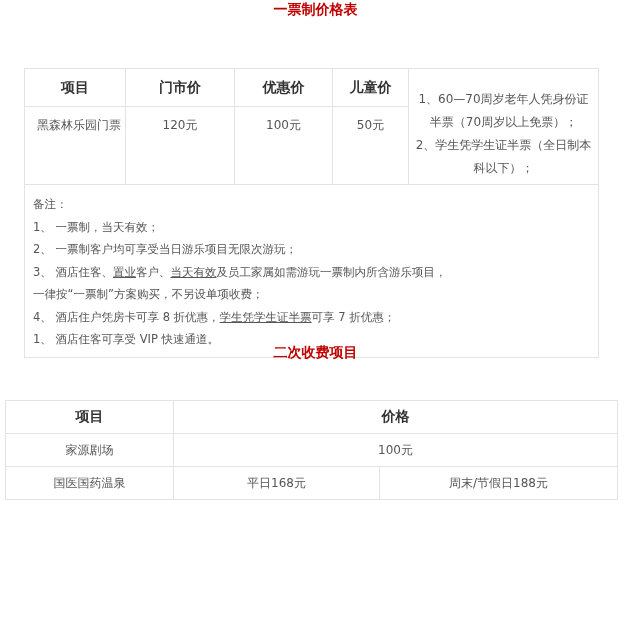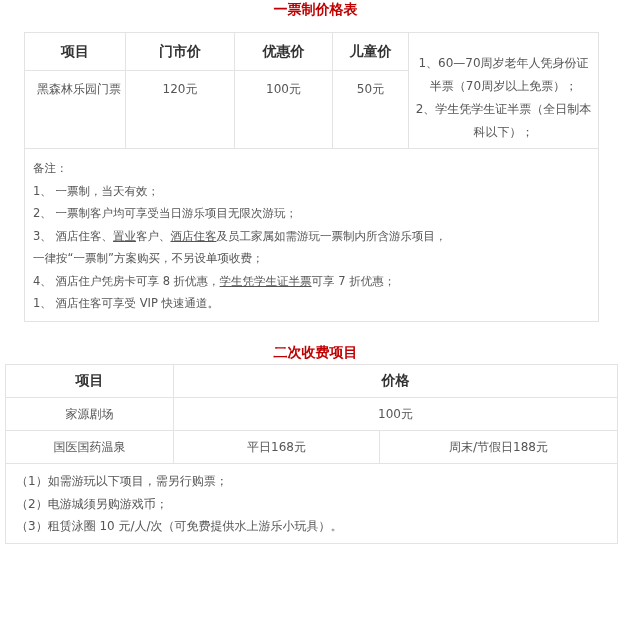--- a/index.html
+++ b/index.html
@@ -25,20 +25,21 @@
     font-size: 14px;
     line-height: 18px;
   }
   #title1 { top: 0; }
   #title2 { top: 343px; }
 
   table {
     position: absolute;
     border-collapse: collapse;
     table-layout: fixed;
+    margin-top: 36px;
   }
   td {
     border: 1px solid #e3e3e3;
     padding: 0;
     text-align: center;
     vertical-align: middle;
     font-size: 12px;
     color: #555555;
   }
   td.th {
@@ -119,21 +120,21 @@
     <td style="padding-left:8px;">黑森林乐园门票</td>
     <td>120元</td>
     <td>100元</td>
     <td>50元</td>
   </tr>
   <tr>
     <td class="notes" colspan="5">
       <span class="note-line">备注：</span>
       <span class="note-line">1、 一票制，当天有效；</span>
       <span class="note-line">2、 一票制客户均可享受当日游乐项目无限次游玩；</span>
-      <span class="note-line"><span>3、 酒店住客、</span><span class="kw">置业</span><span>客户、</span><span class="kw">酒店住客</span><span>及员工家属如需游玩一票制内所含游乐项目，</span></span>
+      <span class="note-line"><span>3、 酒店住客、</span><span class="kw">置业</span><span>客户、</span><span class="kw">当天有效</span><span>及员工家属如需游玩一票制内所含游乐项目，</span></span>
       <span class="note-line">一律按“一票制”方案购买，不另设单项收费；</span>
       <span class="note-line"><span>4、 酒店住户凭房卡可享 8 折优惠，</span><span class="kw">学生凭学生证半票</span><span>可享 7 折优惠；</span></span>
       <span class="note-line">1、 酒店住客可享受 VIP 快速通道。</span>
     </td>
   </tr>
 </tbody>
   </table>
 
 <div id="title2" class="section-title">二次收费项目</div>
 
@@ -150,21 +151,14 @@
   </tr>
   <tr class="r">
     <td>家源剧场</td>
     <td colspan="2">100元</td>
   </tr>
   <tr class="r">
     <td>国医国药温泉</td>
     <td>平日168元</td>
     <td>周末/节假日188元</td>
   </tr>
-  <tr>
-    <td class="notes2" colspan="3">
-      <span class="note-line">（1）如需游玩以下项目，需另行购票；</span>
-      <span class="note-line">（2）电游城须另购游戏币；</span>
-      <span class="note-line">（3）租赁泳圈 10 元/人/次（可免费提供水上游乐小玩具）。</span>
-    </td>
-  </tr>
 </tbody>
   </table>
 
 </body></html>

